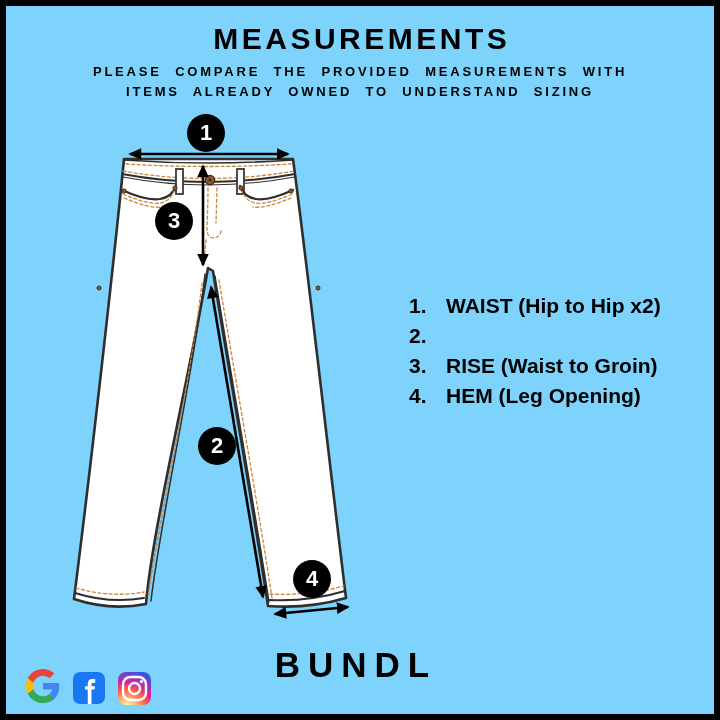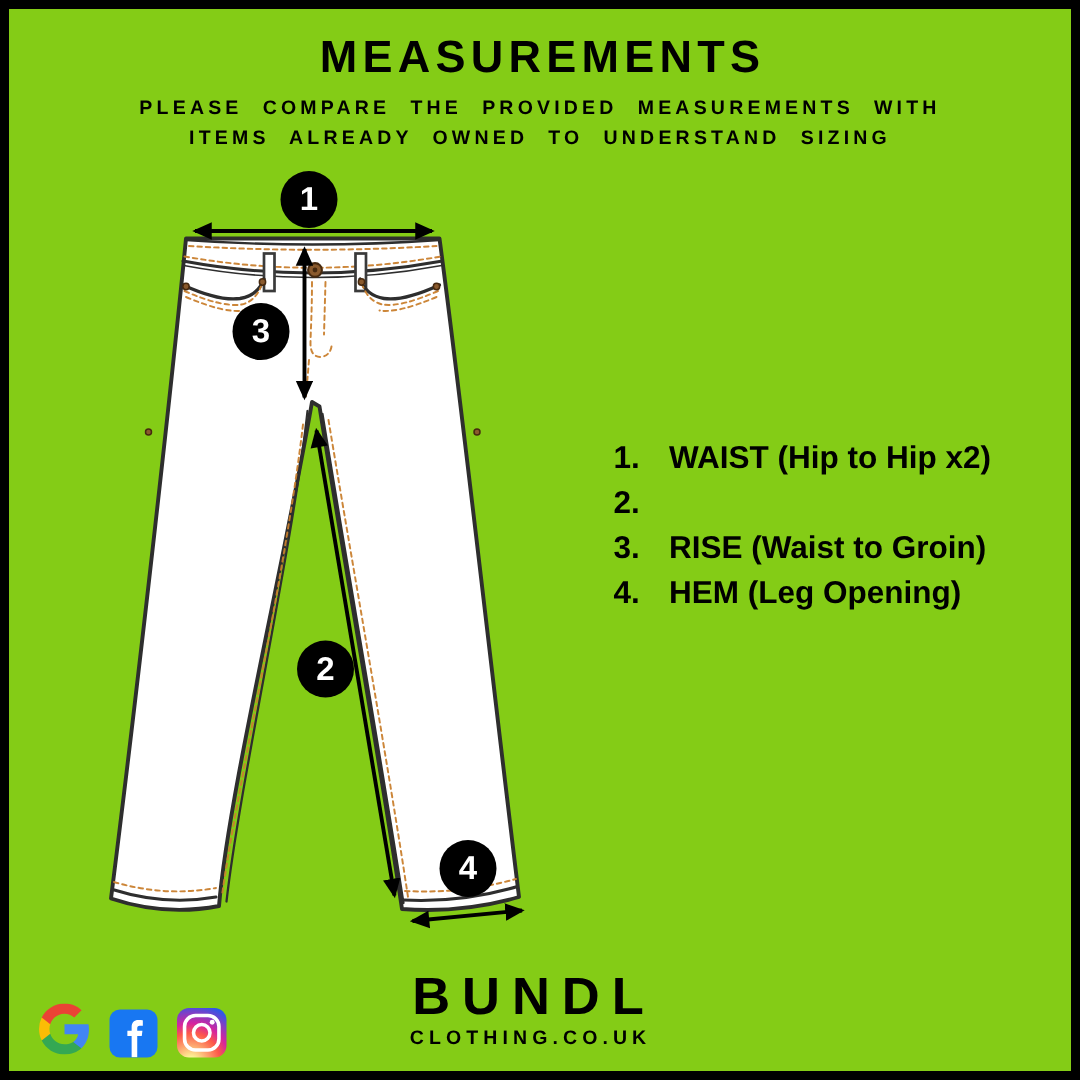--- a/index.html
+++ b/index.html
@@ -1,18 +1,18 @@
 <!DOCTYPE html>
 <html><head>
 <meta charset="utf-8">
 <style>
   html,body{margin:0;padding:0;background:#fff;}
   .page{
     position:relative;width:720px;height:720px;box-sizing:border-box;
-    border:6px solid #000;background:#84cc16;overflow:hidden;
+    border:6px solid #000;background:#7dd3fc;overflow:hidden;
     font-family:"Liberation Sans", sans-serif;color:#000;
   }
   
   .header{position:absolute;top:16px;left:0;right:0;text-align:center;}
   .title{margin:0;font-size:30px;font-weight:bold;letter-spacing:3.5px;text-indent:3.5px;}
   .subtitle{margin:6px 0 0 0;font-size:13px;font-weight:bold;letter-spacing:2.8px;word-spacing:7px;line-height:20px;}
   
   .diagram{position:absolute;left:50px;top:105px;width:340px;height:530px;}
   .diagram svg{position:absolute;left:0;top:0;}
   .marker{
@@ -168,17 +168,16 @@
       <svg width="33" height="33" viewBox="0 0 36 36">
         <rect x="5.5" y="5.5" width="25" height="25" rx="8" fill="none" stroke="#fff" stroke-width="2.6"></rect>
         <circle cx="18" cy="18" r="6" fill="none" stroke="#fff" stroke-width="2.6"></circle>
         <circle cx="25.6" cy="10.4" r="1.8" fill="#fff"></circle>
       </svg>
     </span>
   </div>
 
   <div class="brand">
     <div class="brand-name">BUNDL</div>
-    <div class="brand-domain">CLOTHING.CO.UK</div>
   </div>
 
 
 </div>
 
 </body></html>

